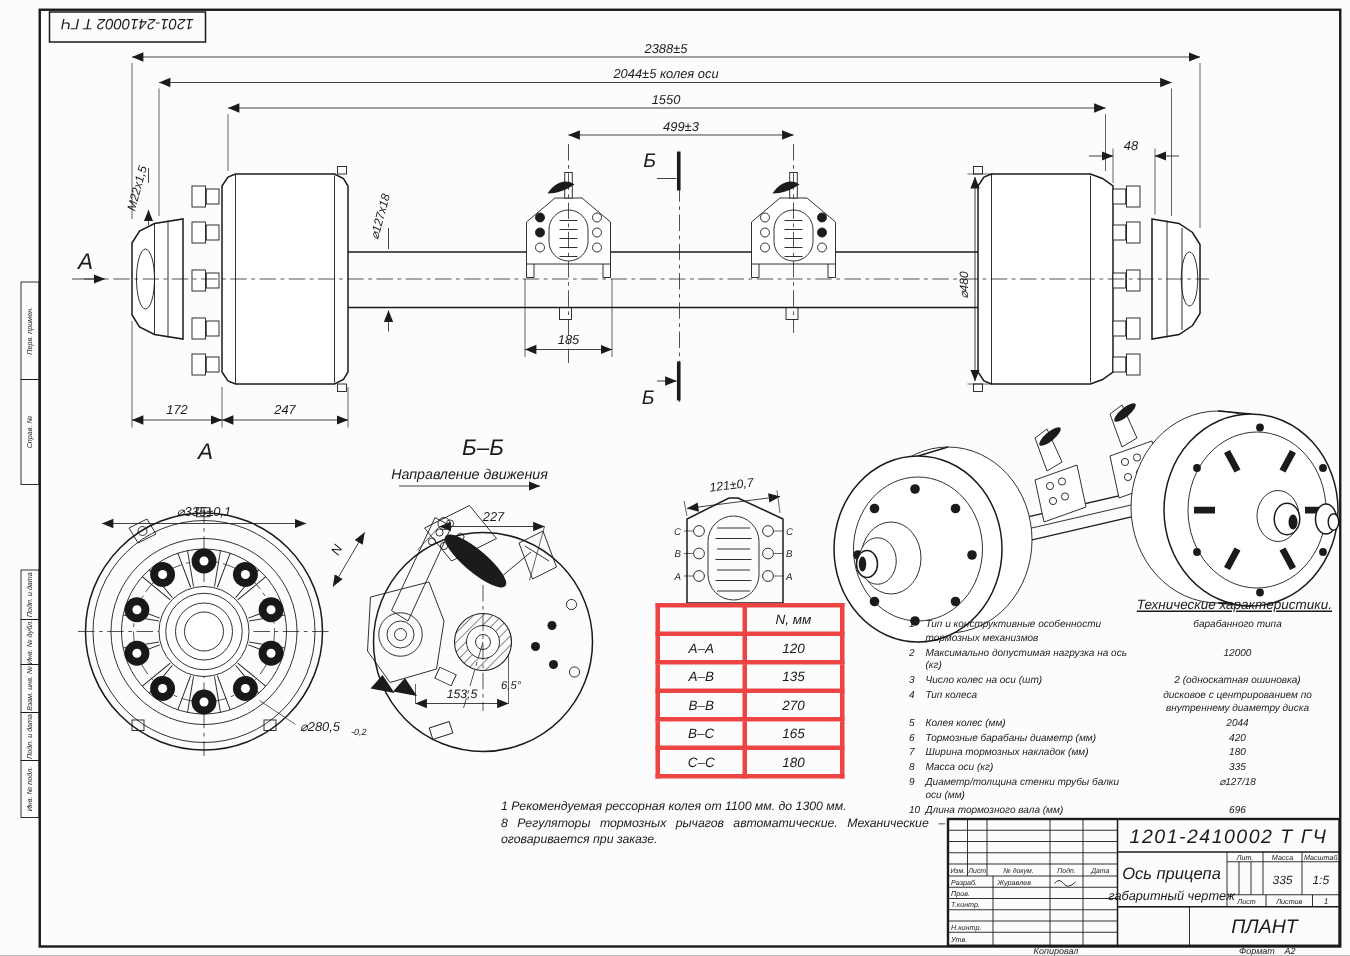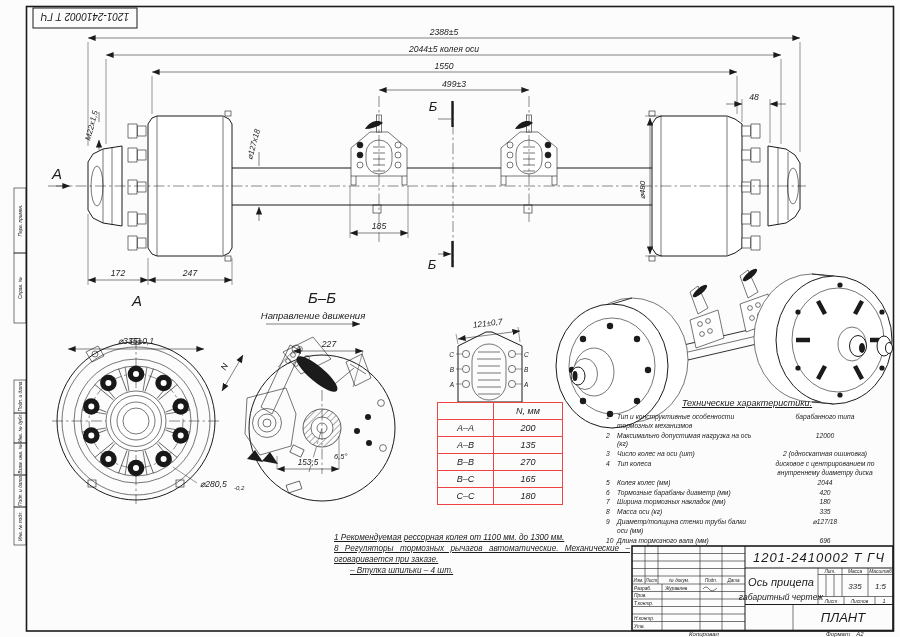--- a/index.html
+++ b/index.html
@@ -13,33 +13,33 @@
   .tn{stroke:#1b1b1b;stroke-width:0.6;fill:none}
   .tw{stroke:#1b1b1b;stroke-width:0.6;fill:#fff}
   .dm{stroke:#1b1b1b;stroke-width:0.55;fill:none}
   .xl{stroke:#1b1b1b;stroke-width:0.45;fill:none}
   .cl{stroke:#1b1b1b;stroke-width:0.5;fill:none;stroke-dasharray:11 3 2.5 3}
   .fl{fill:#1b1b1b;stroke:none}
   .fr{stroke:#1b1b1b;stroke-width:1.6;fill:none}
   .g1{stroke:#1b1b1b;stroke-width:0.9;fill:none}
   table.sizes{position:absolute;left:437px;top:402px;width:126px;border-collapse:collapse;
     table-layout:fixed;border:1.6px solid #1b1b1b;font-size:9px;font-style:italic;color:#1b1b1b;}
-  table.sizes td{border:1px solid #ef4444;height:16px;text-align:center;padding:0;}
+  table.sizes td{border:3px solid #ef4444;height:16px;text-align:center;padding:0;}
   table.sizes td.c1{width:55px}
 
   .specs{position:absolute;left:606px;top:398px;width:282px;font-size:6.7px;line-height:1.32;color:#1b1b1b;}
-  .specs-title{text-align:center;font-size:9px;margin-bottom:3px;}
+  .specs-title{text-align:right;font-size:9px;margin-bottom:3px;}
   .specs-title span{text-decoration:underline;}
   .spec-row{display:flex;align-items:flex-start;margin-bottom:1px;}
   .spec-n{width:11px;flex:none;}
   .spec-label{flex:1;padding-right:4px;white-space:pre-line;}
   .spec-value{width:126px;flex:none;text-align:center;white-space:pre-line;}
 
   .notes{position:absolute;left:334px;top:533px;width:296px;font-size:8.2px;line-height:1.33;color:#1b1b1b;}
-  .note{text-align:justify;text-decoration:underline;}
+  .note{text-align:justify;}
   .note.indent{padding-left:16px;}
 </style>
 </head>
 <body>
 
 <div class="sheet">
 
 <svg class="draw" width="900" height="637" viewBox="0 0 900 637">
   <defs>
     <marker id="aE" orient="auto" refX="7.6" refY="4" markerWidth="9" markerHeight="8" markerUnits="userSpaceOnUse">
@@ -401,21 +401,21 @@
 </svg>
 
 <table class="sizes">
   <tbody>
         <tr>
     <td class="c1"></td>
     <td>N, мм</td>
   </tr>
   <tr>
     <td class="c1">А–А</td>
-    <td>200</td>
+    <td>120</td>
   </tr>
   <tr>
     <td class="c1">А–В</td>
     <td>135</td>
   </tr>
   <tr>
     <td class="c1">В–В</td>
     <td>270</td>
   </tr>
   <tr>
@@ -481,16 +481,15 @@
   <div class="spec-row">
     <span class="spec-n">10</span>
     <span class="spec-label">Длина тормозного вала (мм)</span>
     <span class="spec-value">696</span>
   </div>
 </div>
 
 <div class="notes">
   <div class="note">1 Рекомендуемая рессорная колея от 1100 мм. до 1300 мм.</div>
   <div class="note">8 Регуляторы тормозных рычагов автоматические. Механические – оговаривается при заказе.</div>
-  <div class="note indent">– Втулка шпильки – 4 шт.</div>
 </div>
 
 </div>
 
 </body></html>

